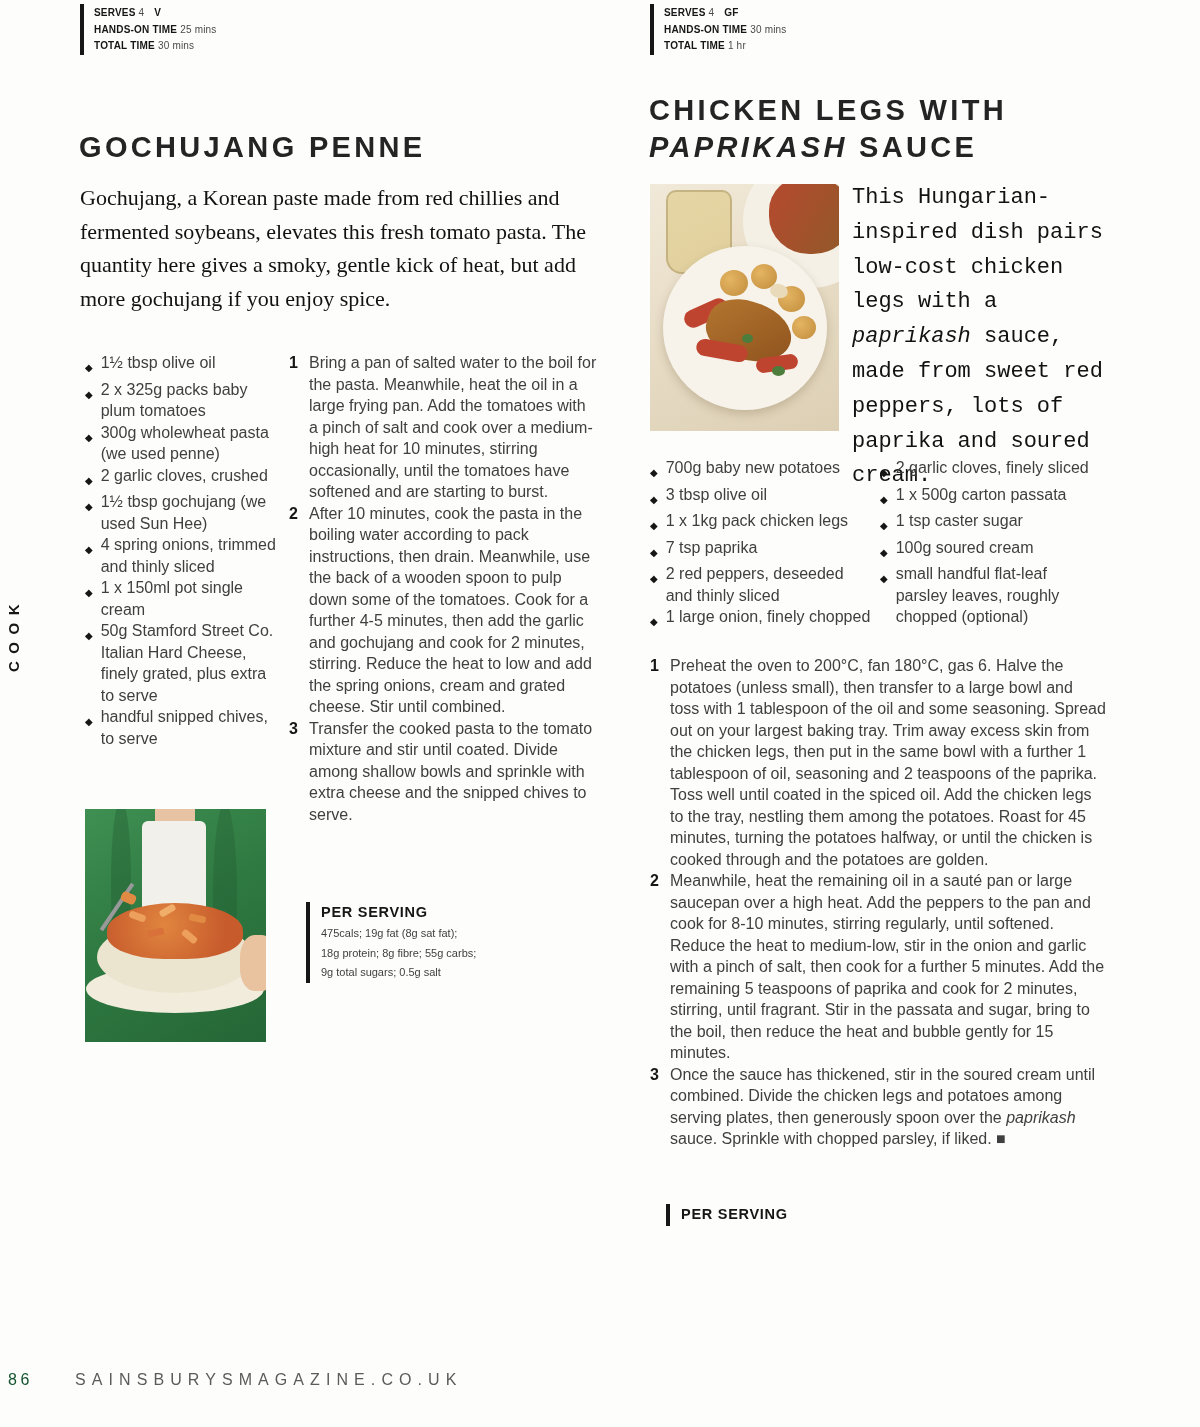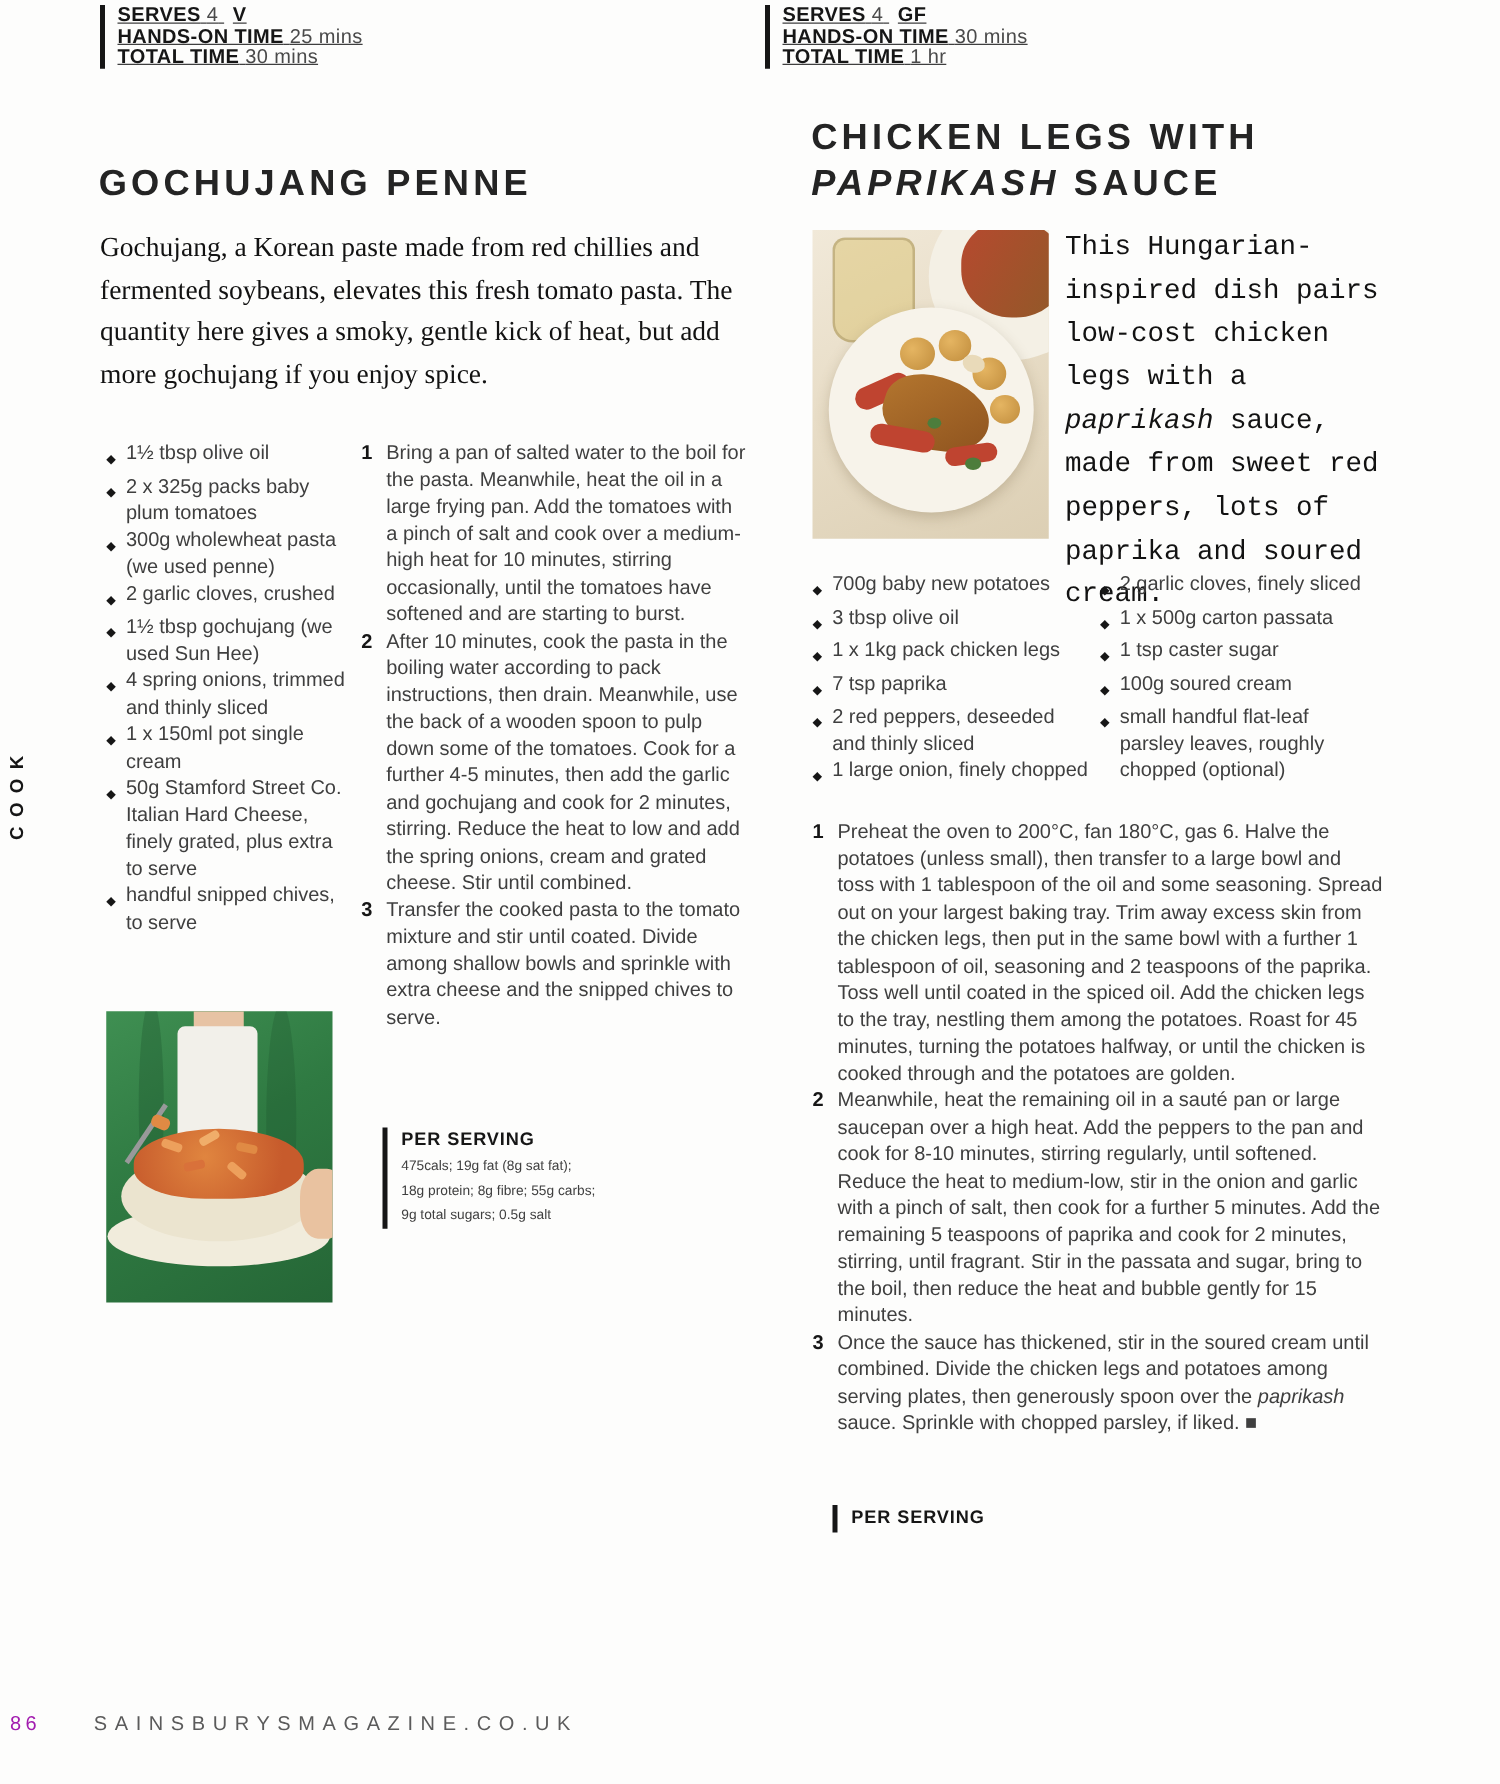--- a/index.html
+++ b/index.html
@@ -3,21 +3,21 @@
 <meta charset="utf-8">
 <title>Magazine Recipe Page</title>
 <style>
   html,body{margin:0;padding:0;background:#ffffff;}
   .page{position:relative;width:1200px;height:1427px;background:#fdfdfc;
         font-family:"Liberation Sans",sans-serif;color:#3f3f3f;overflow:hidden;}
   .abs{position:absolute;}
 
   
   .meta{border-left:4px solid #161616;padding-left:10px;padding-top:1px;}
-  .meta-row{font-size:16px;line-height:16.5px;letter-spacing:.02em;white-space:nowrap;text-decoration:underline;}
+  .meta-row{font-size:10px;line-height:16.5px;letter-spacing:.02em;white-space:nowrap;}
   .m-label{font-weight:700;color:#161616;}
   .m-value{color:#4a4a4a;}
   .m-diet{font-weight:700;color:#161616;margin-left:7px;}
 
   
   .title{font-size:29px;font-weight:700;letter-spacing:.115em;line-height:37px;
          color:#242424;margin:0;font-family:"Liberation Sans",sans-serif;}
   .title i{font-style:italic;}
 
   
@@ -40,21 +40,21 @@
   
   .nutrition{border-left:4px solid #161616;padding-left:11px;padding-top:2px;}
   .n-head{font-weight:700;font-size:14.5px;letter-spacing:.05em;color:#161616;margin-bottom:4px;}
   .n-line{font-size:11px;line-height:19.5px;color:#3f3f3f;}
 
   
   .cook-label{writing-mode:vertical-rl;transform:rotate(180deg);
               font-weight:700;font-size:15px;letter-spacing:.5em;color:#161616;}
 
   
-  .footer-num{font-size:16px;letter-spacing:.22em;color:#a21caf;}
+  .footer-num{font-size:16px;letter-spacing:.22em;color:#14532d;}
   .footer-site{font-size:16px;letter-spacing:.38em;color:#5b5b5b;}
 
   
   .photo{position:absolute;overflow:hidden;}
   .photo div{position:absolute;}
 
   .r-photo{background:linear-gradient(155deg,#f1e9d9 0%,#e8ddc7 45%,#dccfb4 100%);}
   .wine{left:16px;top:6px;width:62px;height:80px;border-radius:10px 10px 16px 16px;
         background:rgba(214,188,96,.42);border:2px solid rgba(128,108,58,.32);}
   .plate2{right:-38px;top:-30px;width:134px;height:134px;border-radius:50%;background:#f4f0e5;}
@@ -99,21 +99,21 @@
 
   
   .l-meta{left:80px;top:4px;}
   .l-title{left:79px;top:92px;}
   .l-intro-pos{left:80px;top:181px;}
   .l-ing{left:85px;top:352px;width:198px;}
   .l-photo{left:85px;top:809px;width:181px;height:233px;}
   .l-steps{left:289px;top:352px;width:308px;}
   .l-nut{left:306px;top:902px;}
 
-  .r-meta{left:612px;top:4px;}
+  .r-meta{left:650px;top:4px;}
   .r-title{left:649px;top:92px;}
   .r-photo{left:650px;top:184px;width:189px;height:247px;}
   .r-intro-pos{left:852px;top:181px;}
   .r-ing{left:650px;top:457px;display:flex;}
   .r-ing .col1{width:224px;margin-right:6px;}
   .r-ing .col2{width:222px;}
   .r-steps{left:650px;top:655px;width:456px;}
   .r-nut{left:666px;top:1204px;}
 
   .cook-pos{left:5px;top:597px;}

